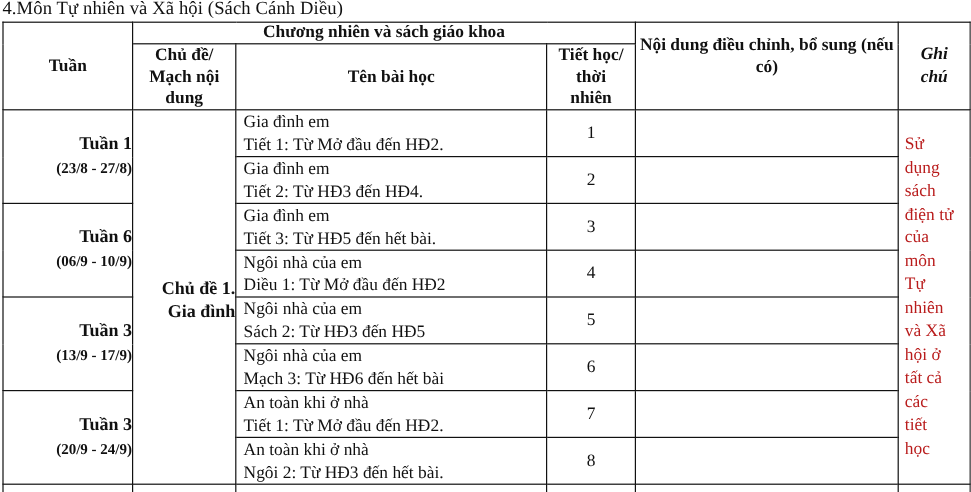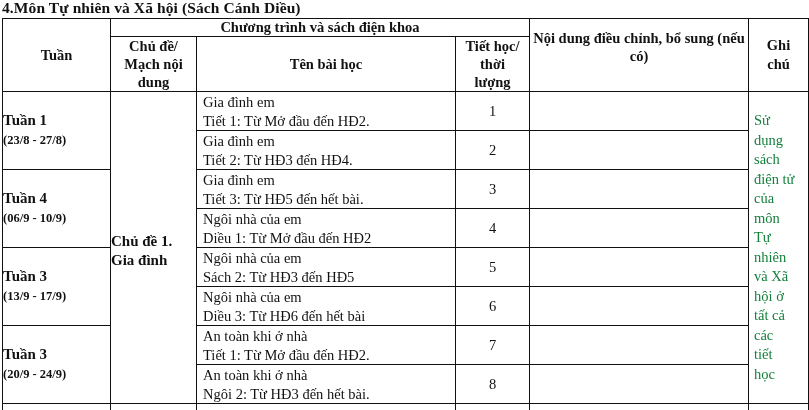--- a/index.html
+++ b/index.html
@@ -1,58 +1,58 @@
 <!DOCTYPE html>
 <html><head>
   <meta charset="utf-8">
   <style>
     html, body { margin:0; padding:0; background:#ffffff; }
     body { width:809px; height:410px; overflow:hidden; position:relative; font-family:"Liberation Serif", "DejaVu Serif", serif; color:#111; }
-    .title { position:absolute; left:2px; top:-1px; font-size:15.5px; font-weight:bold; white-space:nowrap; letter-spacing:0.1px; }
+    .title { position:absolute; left:2px; top:-1px; font-size:15.5px; font-weight:normal; white-space:nowrap; letter-spacing:0.1px; }
     table { position:absolute; left:2px; top:18px; border-collapse:collapse; table-layout:fixed; width:806px; }
     td, th { border:1.4px solid #111; padding:0; font-size:14.5px; line-height:17px; }
     th { font-weight:bold; text-align:center; vertical-align:middle; }
     .h1 th { height:17px; }
     .h2 th { height:54px; }
-    td.week { text-align:left; vertical-align:middle; }
+    td.week { text-align:right; vertical-align:middle; }
     .week-name { font-weight:bold; font-size:15px; display:block; }
     .week-date { font-weight:bold; font-size:12.5px; display:block; margin-top:3px; }
-    td.topic { text-align:left; vertical-align:middle; font-weight:bold; font-size:15px; line-height:19px; }
+    td.topic { text-align:right; vertical-align:middle; font-weight:bold; font-size:15px; line-height:19px; }
     td.lesson { vertical-align:top; padding:1px 0 0 6px; font-size:14.5px; line-height:18.5px; white-space:nowrap; overflow:hidden; }
     td.period { text-align:center; vertical-align:middle; font-size:14.5px; }
     td.adjust { }
-    td.note { vertical-align:middle; padding:0 13px 0 5px; color:#15803d; font-size:14.5px; line-height:19.5px; }
+    td.note { vertical-align:middle; padding:0 13px 0 5px; color:#b91c1c; font-size:14.5px; line-height:19.5px; }
     tr.data td { height:37px; }
     tr.cut td { height:20px; }
   </style>
 </head>
 <body>
 
 <div class="title">4.Môn Tự nhiên và Xã hội (Sách Cánh Diều)</div>
 
 <table>
   <colgroup>
     <col style="width:108px">
     <col style="width:86px">
     <col style="width:259px">
     <col style="width:74px">
     <col style="width:219px">
     <col style="width:60px">
   </colgroup>
   <tbody>
       <tr class="h1">
     <th rowspan="2">Tuần</th>
-    <th colspan="3">Chương trình và sách điện khoa</th>
+    <th colspan="3">Chương nhiên và sách giáo khoa</th>
     <th rowspan="2" style="vertical-align:top;padding-top:10px;line-height:18px;">Nội dung điều chỉnh, bổ sung (nếu có)</th>
-    <th rowspan="2" style="line-height:19px;padding:0 10px;">Ghi chú</th>
+    <th rowspan="2" style="line-height:19px;padding:0 10px;font-style:italic;">Ghi chú</th>
   </tr>
   <tr class="h2">
     <th style="line-height:18px;padding:0 4px;margin-left:36px;">Chủ đề/ Mạch nội dung</th>
     <th>Tên bài học</th>
-    <th style="line-height:18px;padding:0 6px;">Tiết học/ thời lượng</th>
+    <th style="line-height:18px;padding:0 6px;">Tiết học/ thời nhiên</th>
   </tr>
 
   <tr class="data">
     <td class="week" rowspan="2">
       <span class="week-name">Tuần 1</span>
       <span class="week-date">(23/8 - 27/8)</span>
     </td>
     <td class="topic" rowspan="8" style="vertical-align:middle;padding-top:6px;">Chủ đề 1. Gia đình</td>
     <td class="lesson">
       <div>Gia đình em</div>
@@ -66,21 +66,21 @@
     <td class="lesson">
       <div>Gia đình em</div>
       <div>Tiết 2: Từ HĐ3 đến HĐ4.</div>
     </td>
     <td class="period">2</td>
     <td class="adjust"></td>
   </tr>
 
   <tr class="data">
     <td class="week" rowspan="2">
-      <span class="week-name">Tuần 4</span>
+      <span class="week-name">Tuần 6</span>
       <span class="week-date">(06/9 - 10/9)</span>
     </td>
     <td class="lesson">
       <div>Gia đình em</div>
       <div>Tiết 3: Từ HĐ5 đến hết bài.</div>
     </td>
     <td class="period">3</td>
     <td class="adjust"></td>
   </tr>
   <tr class="data">
@@ -100,21 +100,21 @@
     <td class="lesson">
       <div>Ngôi nhà của em</div>
       <div>Sách 2: Từ HĐ3 đến HĐ5</div>
     </td>
     <td class="period">5</td>
     <td class="adjust"></td>
   </tr>
   <tr class="data">
     <td class="lesson">
       <div>Ngôi nhà của em</div>
-      <div>Diều 3: Từ HĐ6 đến hết bài</div>
+      <div>Mạch 3: Từ HĐ6 đến hết bài</div>
     </td>
     <td class="period">6</td>
     <td class="adjust"></td>
   </tr>
 
   <tr class="data">
     <td class="week" rowspan="2">
       <span class="week-name">Tuần 3</span>
       <span class="week-date">(20/9 - 24/9)</span>
     </td>

